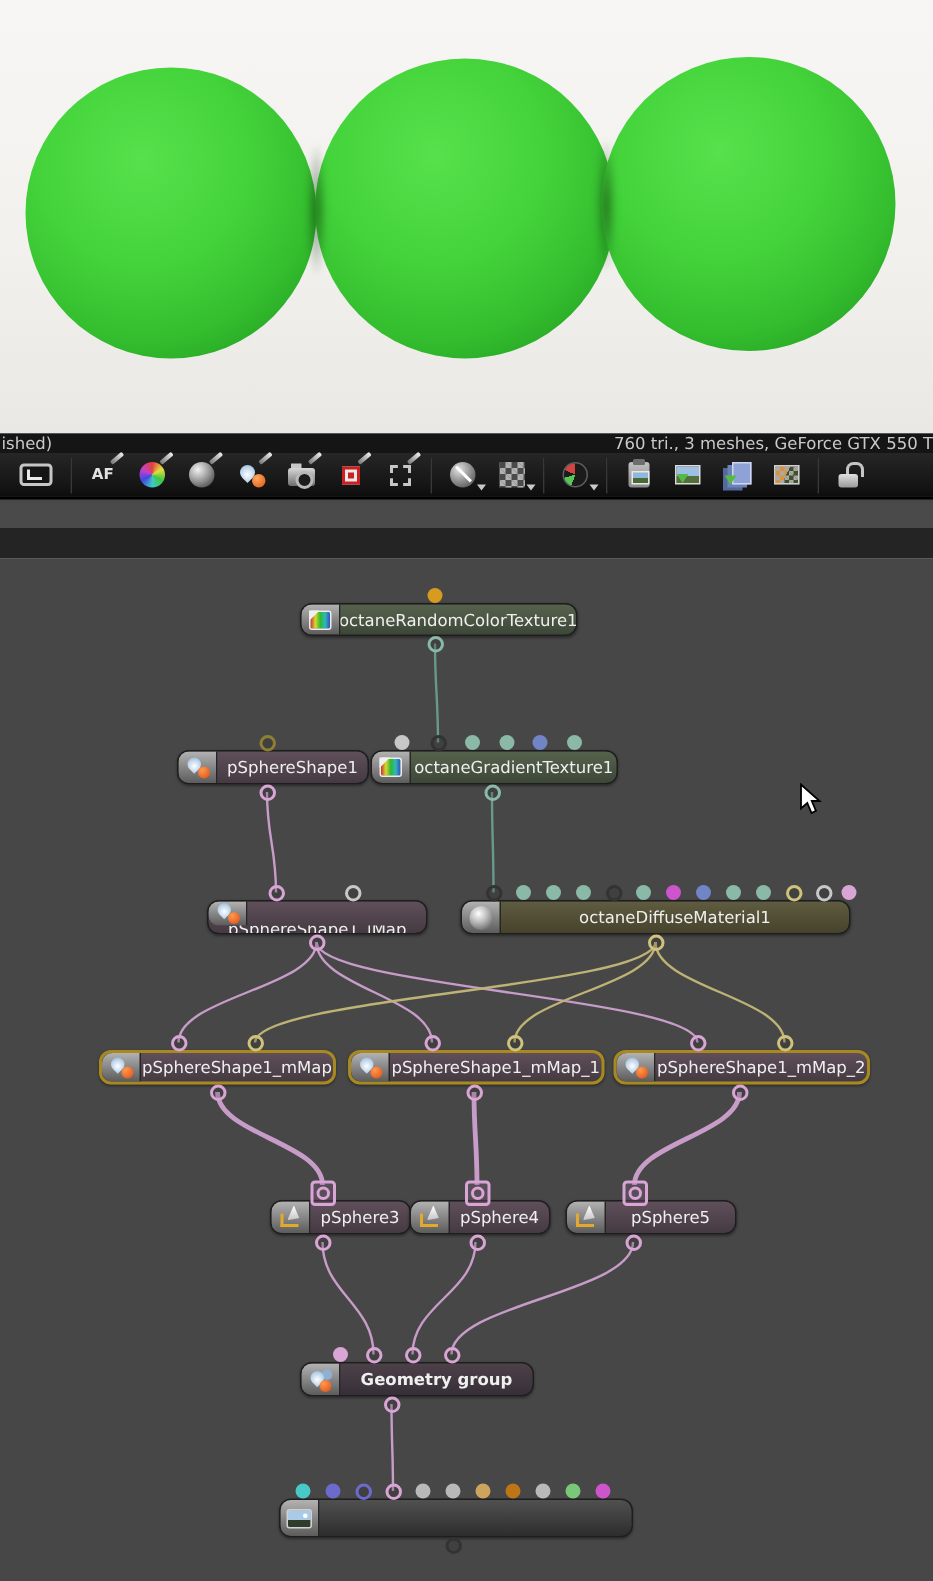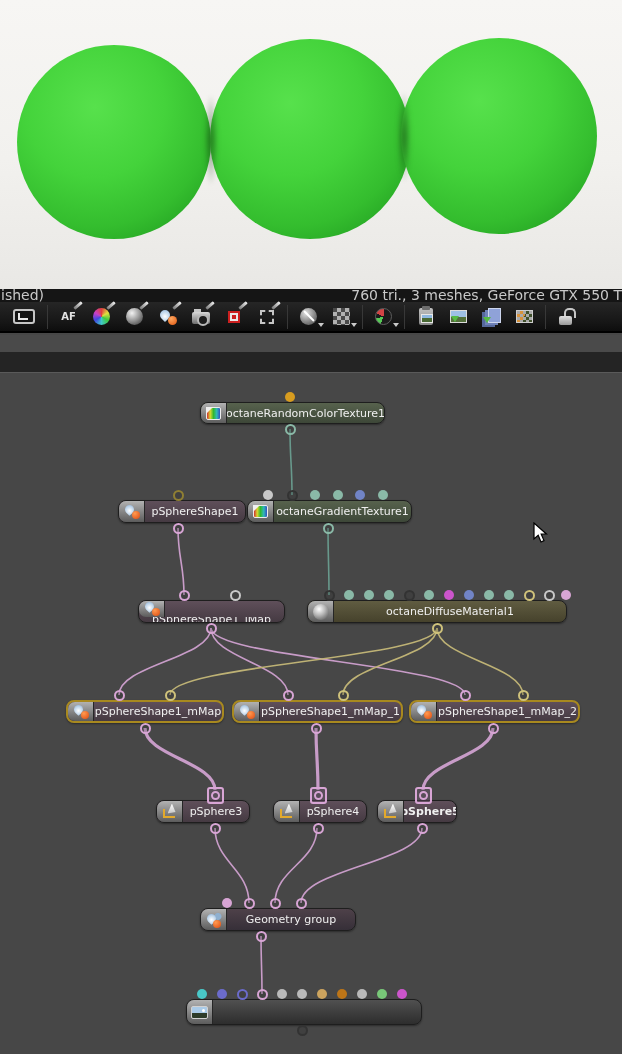--- a/index.html
+++ b/index.html
@@ -10,21 +10,21 @@
   .viewport{position:absolute;left:0;top:0;width:622px;height:289px;
     background:linear-gradient(#f7f6f4 0%,#f2f1ee 55%,#e9e8e5 100%);overflow:hidden;}
   .sphere{position:absolute;border-radius:50%;
     background:radial-gradient(circle at 40% 32%, #57e14c 0%, #44d33b 40%, #34bd2e 68%, #23a122 88%, #1b8c1b 100%);}
   .contact{position:absolute;width:20px;height:130px;
     background:radial-gradient(ellipse 50% 50% at center, rgba(12,52,10,0.55), rgba(12,52,10,0) 70%);
     filter:blur(2px);}
 
   
   .statusbar{position:absolute;left:0;top:289px;width:622px;height:13px;background:#151515;
-    color:#c9c9c9;font-size:14px;line-height:13px;}
+    color:#c9c9c9;font-size:11px;line-height:13px;}
   .statusbar .lt{position:absolute;left:1px;top:0;}
   .statusbar .rt{position:absolute;right:0;top:0;white-space:nowrap;}
 
   
   .toolbar{position:absolute;left:0;top:302px;width:622px;height:31px;
     background:linear-gradient(#262626,#161616 70%,#0d0d0d);border-bottom:2px solid #000;
     display:flex;align-items:center;}
   .tbtn{position:relative;width:25px;height:27px;margin:0 4px;display:flex;align-items:center;justify-content:center;flex:none;text-align:center;}
   .tbtn:first-child{margin-left:9px;width:30px;}
   .tbsep{width:1px;height:24px;background:#000;border-right:1px solid #383838;margin:0 4px;flex:none;}
@@ -317,45 +317,45 @@
       <span class="port outline" style="--pc: #d8a5d5; left: 310.5px; top: 348.5px;"></span>
       <div class="node body-purple gold" style="left: 409px; top: 326px; width: 171px; height: 23px;">
         <span class="nicon-box">
           <span class="nicon icon-shape"></span>
         </span>
         <span class="nlabel">pSphereShape1_mMap_2</span>
       </div>
       <span class="port outline" style="--pc: #d8a5d5; left: 459.5px; top: 315.5px;"></span>
       <span class="port outline" style="--pc: #cfc27b; left: 517.5px; top: 315.5px;"></span>
       <span class="port outline" style="--pc: #d8a5d5; left: 487.5px; top: 348.5px;"></span>
-      <div class="node body-purple" style="left: 156px; top: 426px; width: 94px; height: 23px;">
+      <div class="node body-purple" style="left: 180px; top: 426px; width: 94px; height: 23px;">
         <span class="nicon-box">
           <span class="nicon icon-transform"></span>
         </span>
         <span class="nlabel">pSphere3</span>
       </div>
       <span class="port square" style="--pc: #d8a5d5; left: 206.5px; top: 412.5px;"></span>
       <span class="port outline" style="--pc: #d8a5d5; left: 209.5px; top: 448.5px;"></span>
       <div class="node body-purple" style="left: 273px; top: 426px; width: 94px; height: 23px;">
         <span class="nicon-box">
           <span class="nicon icon-transform"></span>
         </span>
         <span class="nlabel">pSphere4</span>
       </div>
       <span class="port square" style="--pc: #d8a5d5; left: 309.5px; top: 412.5px;"></span>
       <span class="port outline" style="--pc: #d8a5d5; left: 312.5px; top: 448.5px;"></span>
-      <div class="node body-purple" style="left: 377px; top: 426px; width: 80px; height: 23px; font-weight: bold;">
+      <div class="node body-purple" style="left: 377px; top: 426px; width: 114px; height: 23px;">
         <span class="nicon-box">
           <span class="nicon icon-transform"></span>
         </span>
         <span class="nlabel">pSphere5</span>
       </div>
       <span class="port square" style="--pc: #d8a5d5; left: 414.5px; top: 412.5px;"></span>
       <span class="port outline" style="--pc: #d8a5d5; left: 416.5px; top: 448.5px;"></span>
-      <div class="node body-darkpurple" style="left: 200px; top: 534px; width: 156px; height: 23px;">
+      <div class="node body-darkpurple" style="left: 200px; top: 534px; width: 156px; height: 23px; font-weight: bold;">
         <span class="nicon-box">
           <span class="nicon icon-group"></span>
         </span>
         <span class="nlabel">Geometry group</span>
       </div>
       <span class="port filled" style="--pc: #d8a5d5; left: 221.5px; top: 523.5px;"></span>
       <span class="port outline" style="--pc: #d8a5d5; left: 243.5px; top: 523.5px;"></span>
       <span class="port outline" style="--pc: #d8a5d5; left: 269.5px; top: 523.5px;"></span>
       <span class="port outline" style="--pc: #d8a5d5; left: 295.5px; top: 523.5px;"></span>
       <span class="port outline" style="--pc: #d8a5d5; left: 255.5px; top: 556.5px;"></span>

